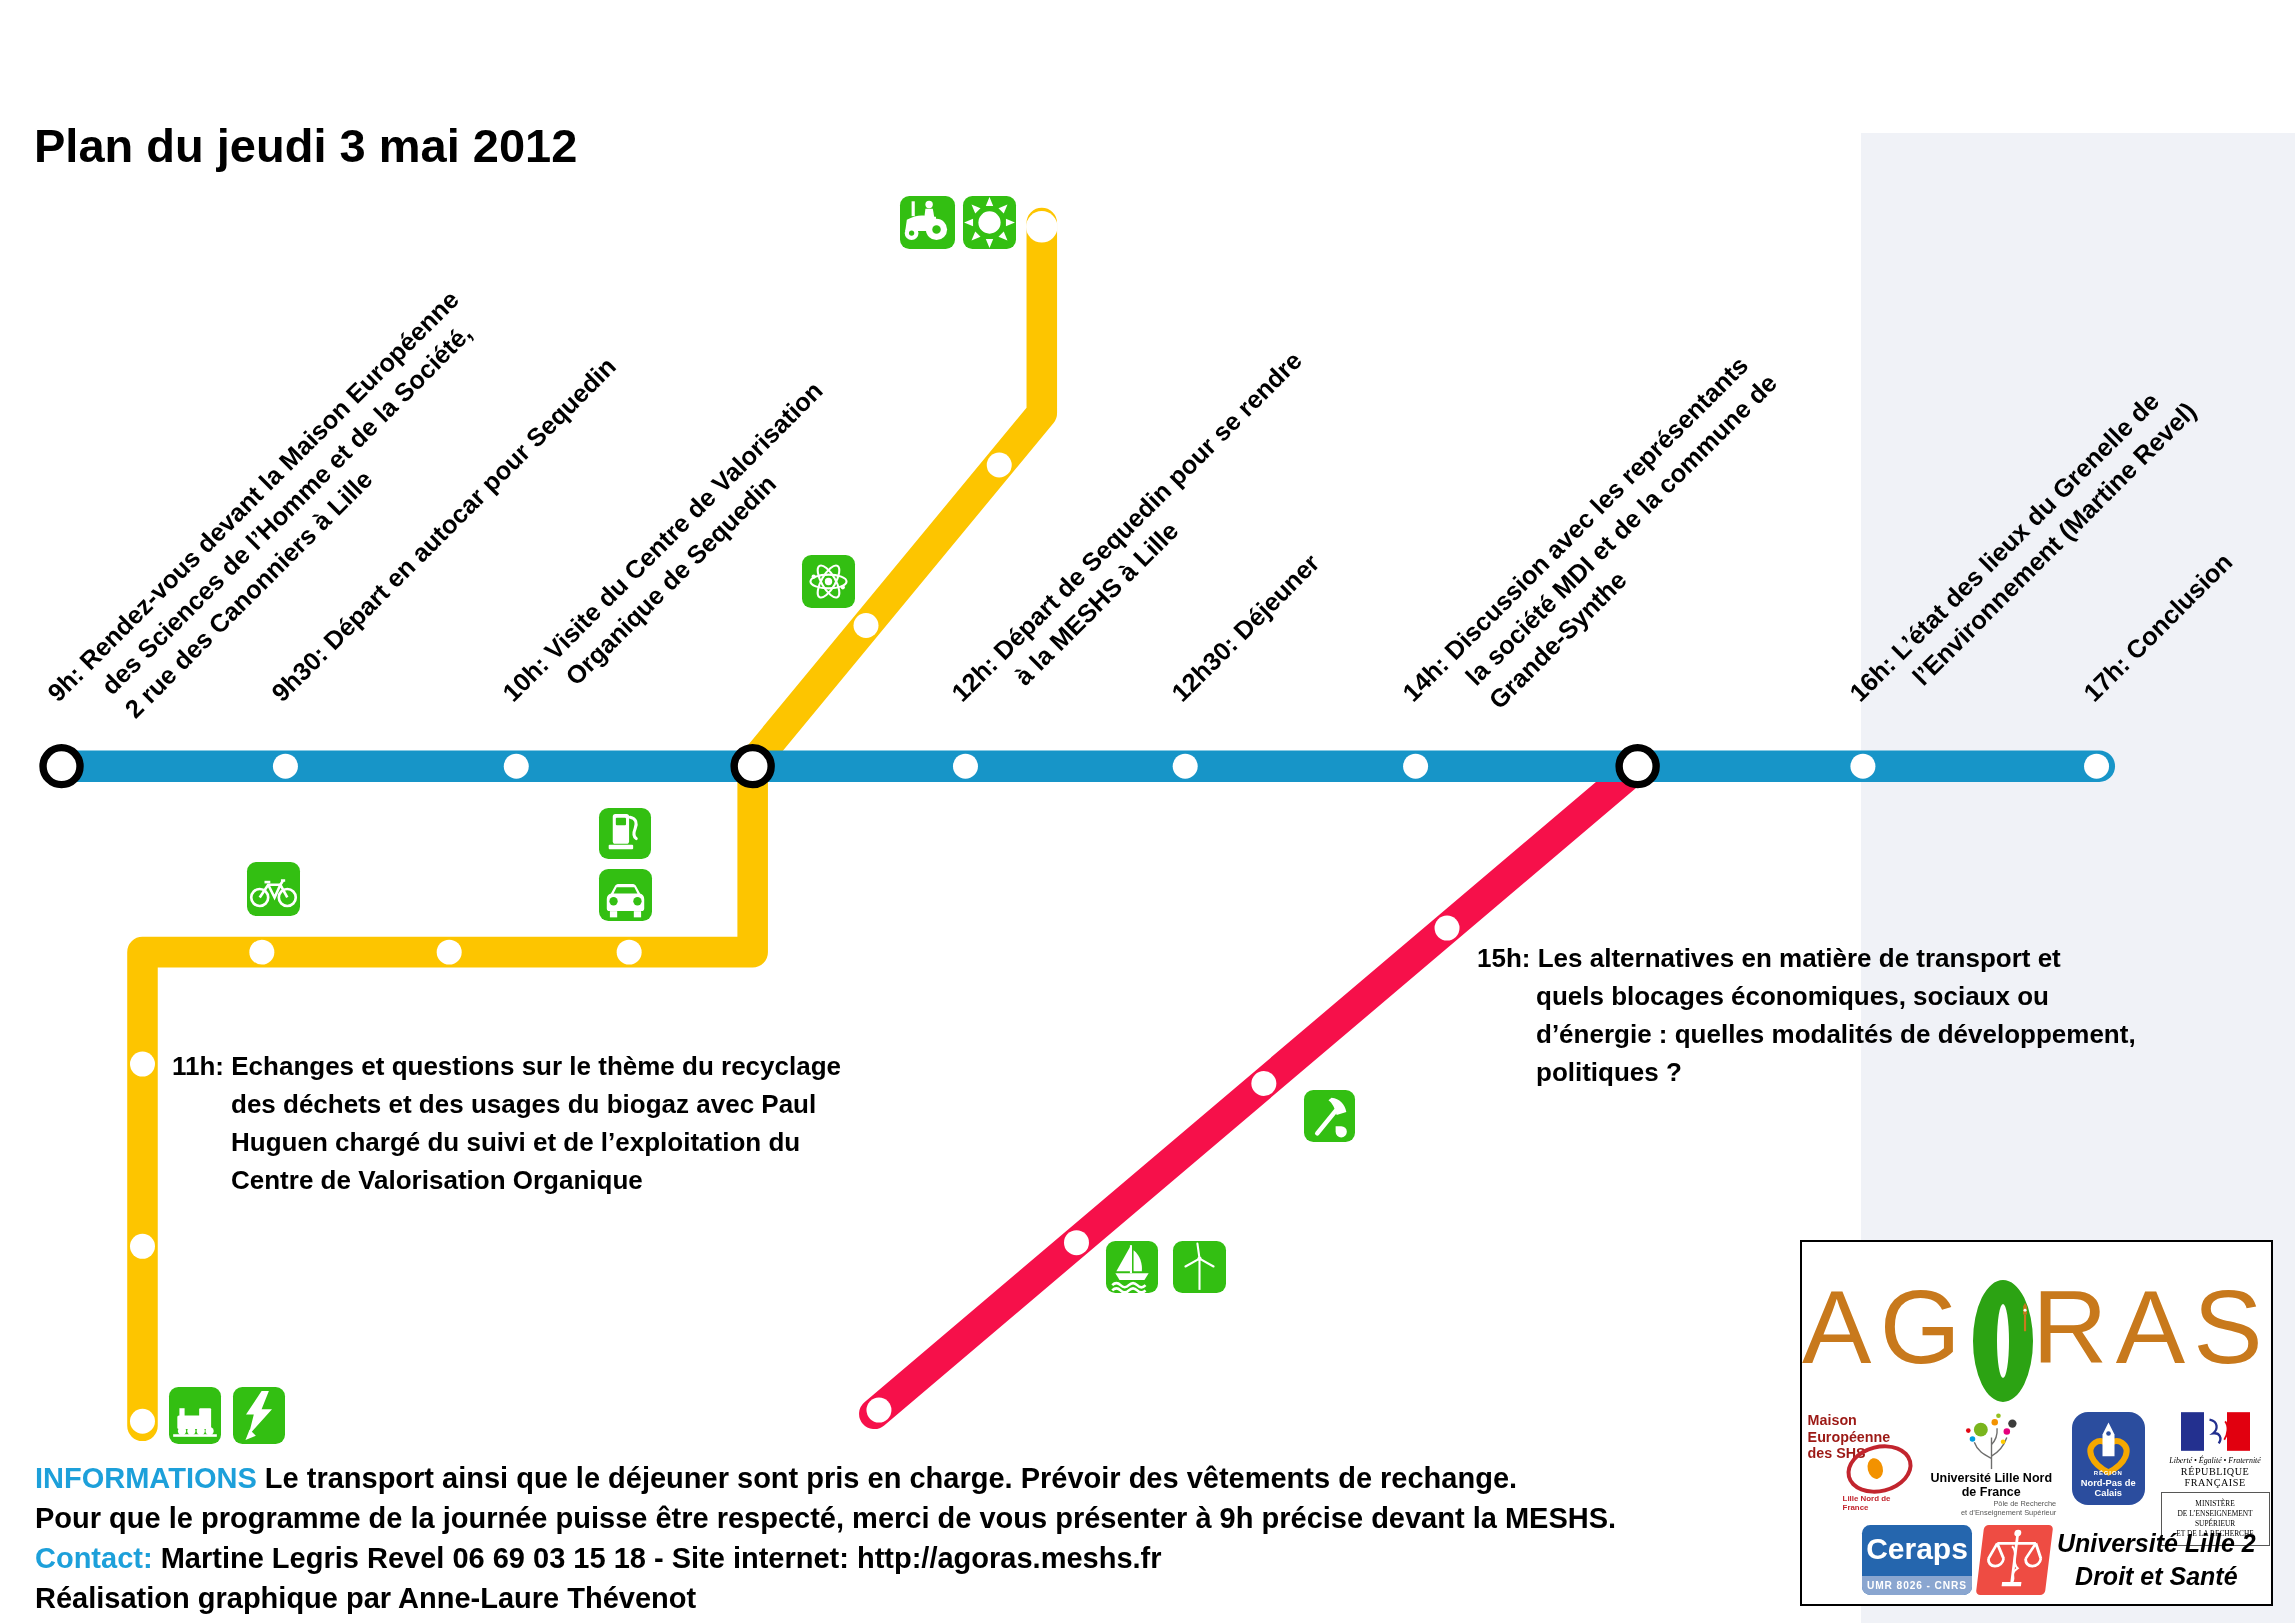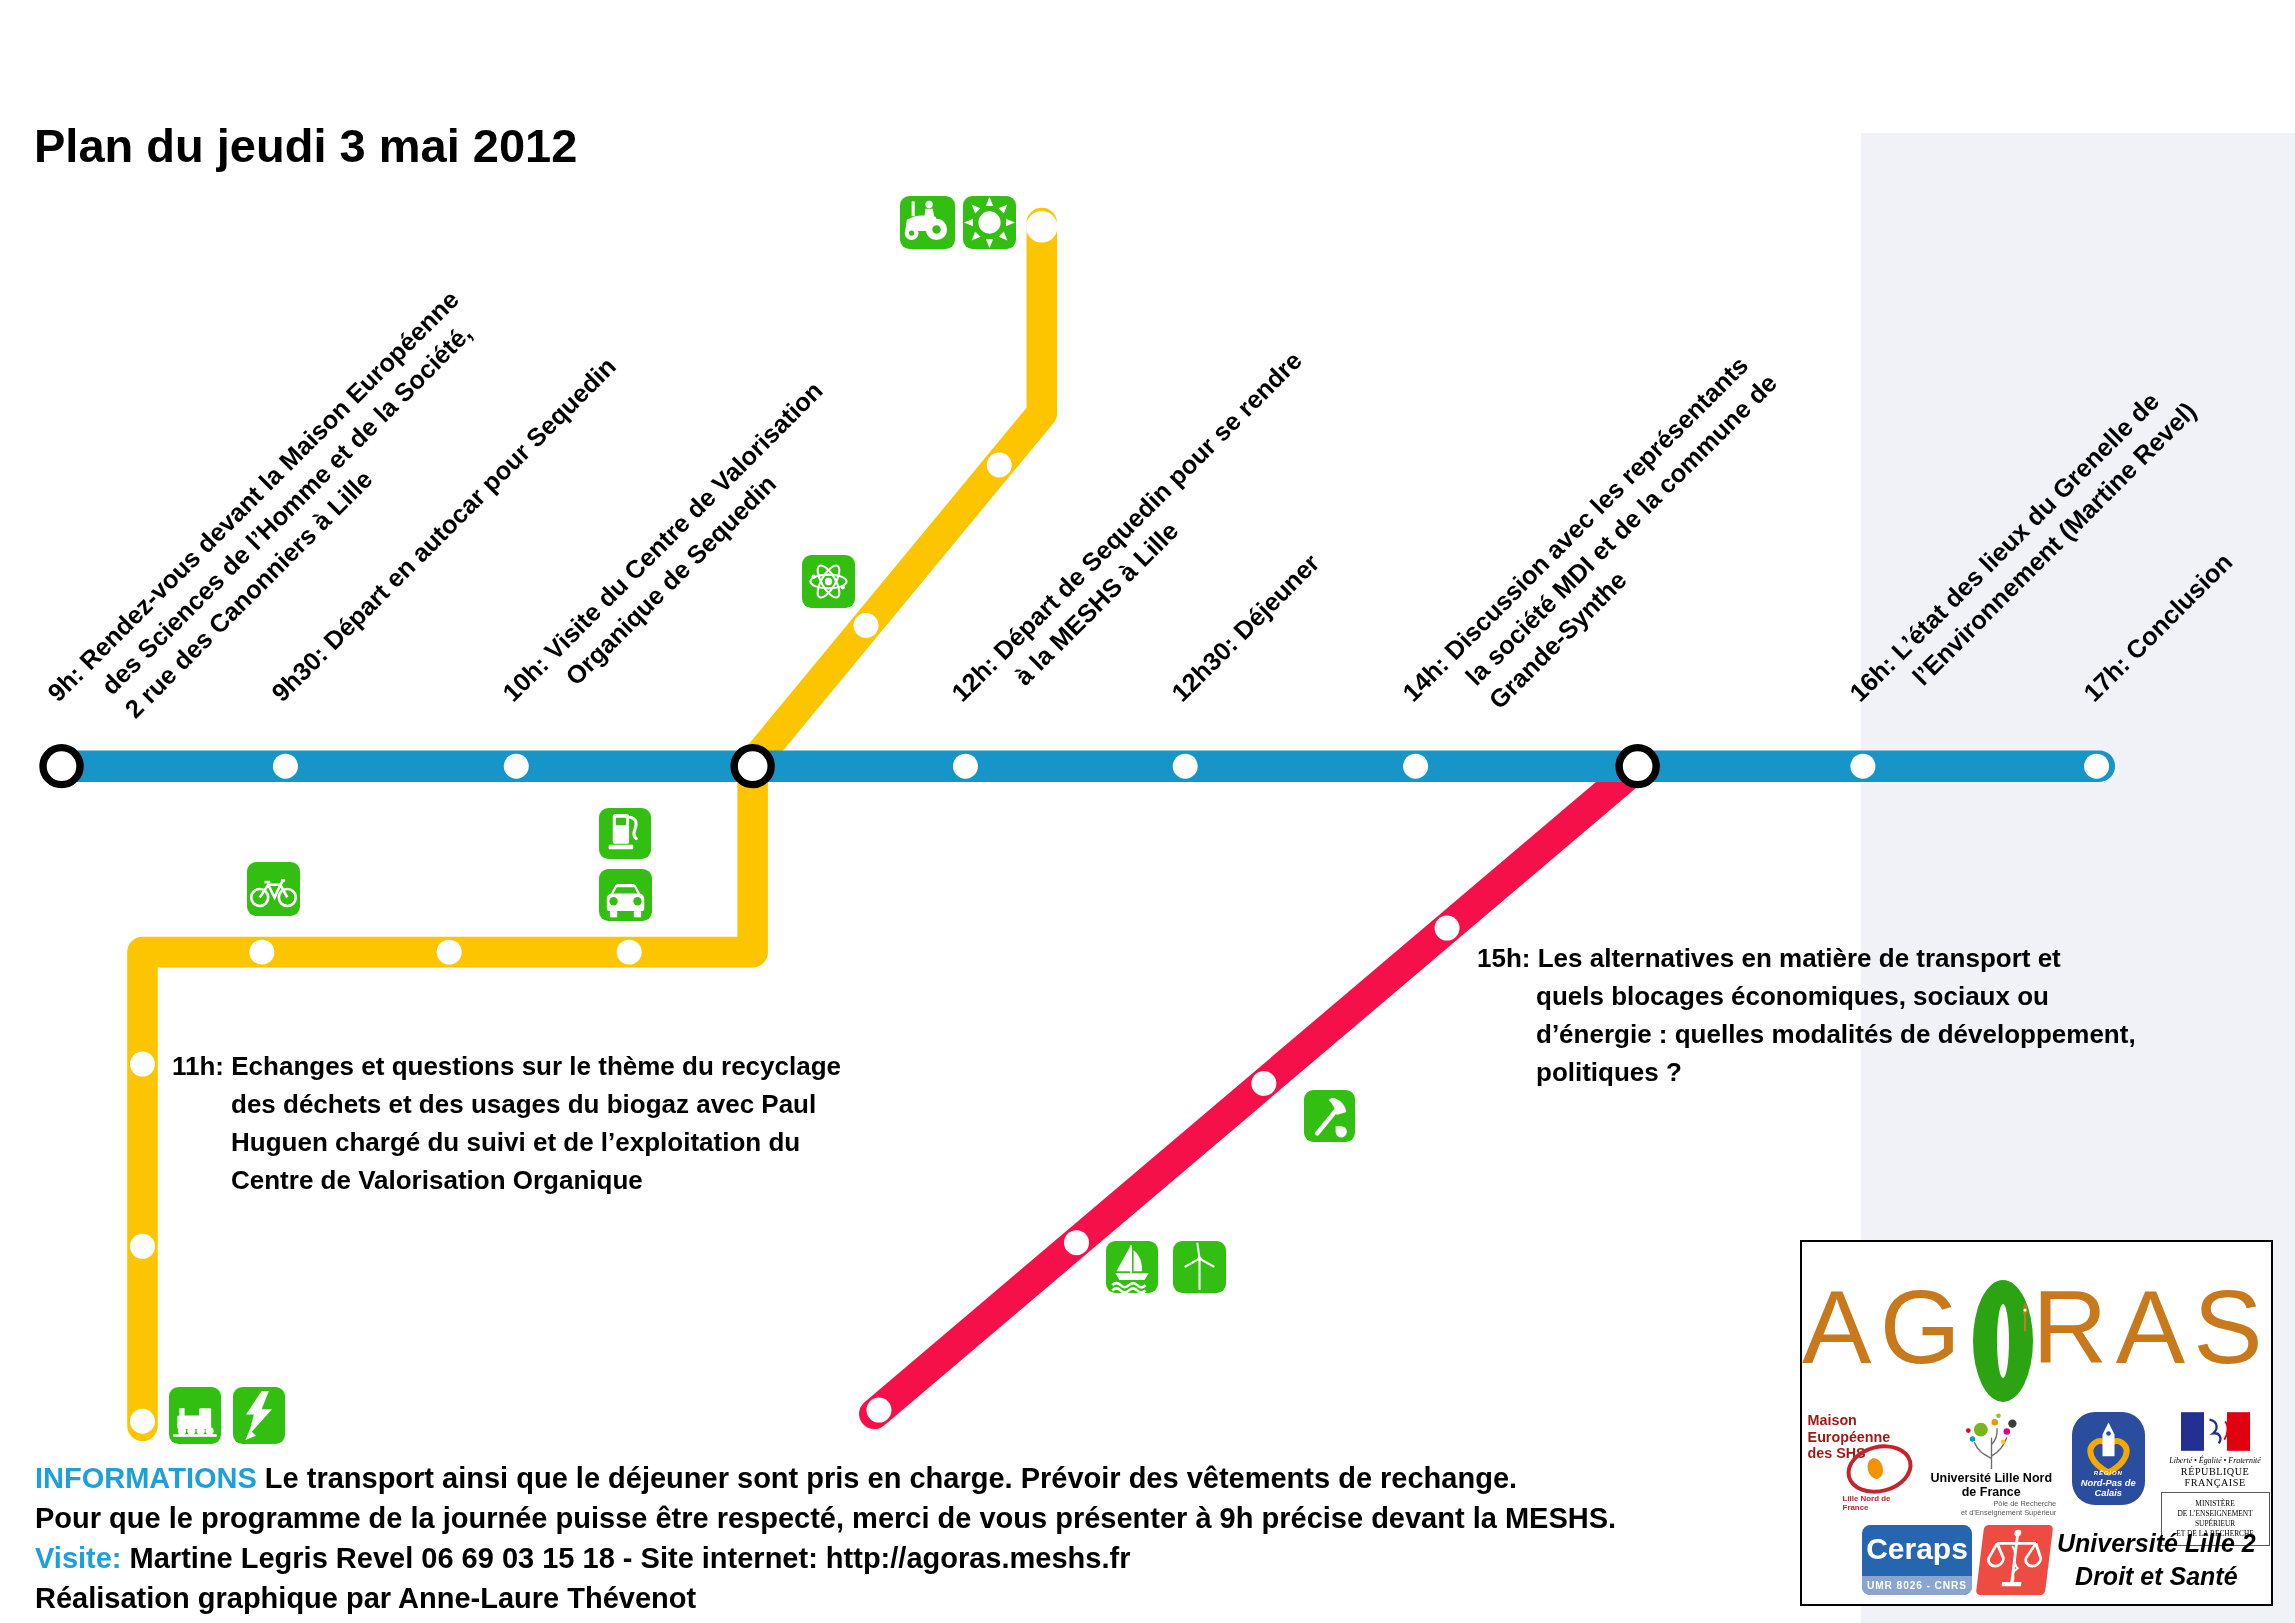--- a/index.html
+++ b/index.html
@@ -52,21 +52,21 @@
   .eye{position:absolute;left:38px;top:33px;width:59px;height:40px;border:4.6px solid #c2252e;
        border-radius:50%;transform:rotate(-14deg);}
   .eye-dot{position:absolute;left:17.6px;top:8.3px;width:15px;height:20.4px;background:#f39200;
            border-radius:50%;}
   .meshs-sub{position:absolute;left:35px;top:82px;color:#c2252e;font-weight:bold;font-size:7.9px;}
   .univ{width:130px;text-align:center;position:relative;}
   .univ-name{font-size:12.5px;font-weight:bold;margin-top:59px;}
   .univ-sub{font-size:7.4px;color:#575756;text-align:right;margin-top:0.9px;line-height:8.8px;}
   .region{width:79px;position:relative;}
   .region-bg{position:absolute;left:2.8px;top:0;width:73px;height:93px;background:var(--region-blue);
-             border-radius:23px;font-style:italic;}
+             border-radius:16px;}
   .region-top{position:absolute;left:0;top:58px;width:100%;text-align:center;color:#fff;
               font-weight:bold;font-size:6px;letter-spacing:0.9px;}
   .region-name{position:absolute;left:0;top:66px;width:100%;text-align:center;color:#fff;
                font-weight:bold;font-size:9.3px;}
   .rf{width:109px;font-family:"Liberation Serif",serif;text-align:center;position:relative;}
   .rf-motto{font-style:italic;font-size:7.9px;margin-top:2.8px;}
   .rf-name{font-size:10.2px;letter-spacing:0.5px;margin-top:0.9px;}
   .ministry{border:0.9px solid #575756;margin-top:4.6px;padding:5.6px 1.9px;font-size:7.4px;
             line-height:10.2px;}
   .partners2{position:absolute;left:60px;top:281px;width:398px;height:74px;display:flex;
@@ -165,21 +165,21 @@
   <div class="blk" style="left:1477px;top:939px">
     <div>15h: Les alternatives en matière de transport et</div>
     <div class="c">quels blocages économiques, sociaux ou</div>
     <div class="c">d’énergie : quelles modalités de développement,</div>
     <div class="c">politiques ?</div>
   </div>
 
   <div class="info">
     <div><span class="blue">INFORMATIONS</span><span> Le transport ainsi que le déjeuner sont pris en charge. Prévoir des vêtements de rechange.</span></div>
     <div>Pour que le programme de la journée puisse être respecté, merci de vous présenter à 9h précise devant la MESHS.</div>
-    <div><span class="blue">Visite:</span><span> Martine Legris Revel 06 69 03 15 18 - Site internet: http://agoras.meshs.fr</span></div>
+    <div><span class="blue">Contact:</span><span> Martine Legris Revel 06 69 03 15 18 - Site internet: http://agoras.meshs.fr</span></div>
     <div>Réalisation graphique par Anne-Laure Thévenot</div>
   </div>
 
   <div class="icon" style="left:900px;top:196px;width:55px;height:53px">
     <svg viewBox="0 0 100 100" fill="#fff">
       <rect x="20" y="10" width="6" height="28"></rect>
       <circle cx="53" cy="16" r="7"></circle>
       <path d="M46 24 L60 24 L63 41 L44 41 Z"></path>
       <path d="M8 66 L11 45 C26 36 42 35 52 39 L66 39 L66 66 Z"></path>
       <circle cx="67" cy="63" r="20"></circle>

